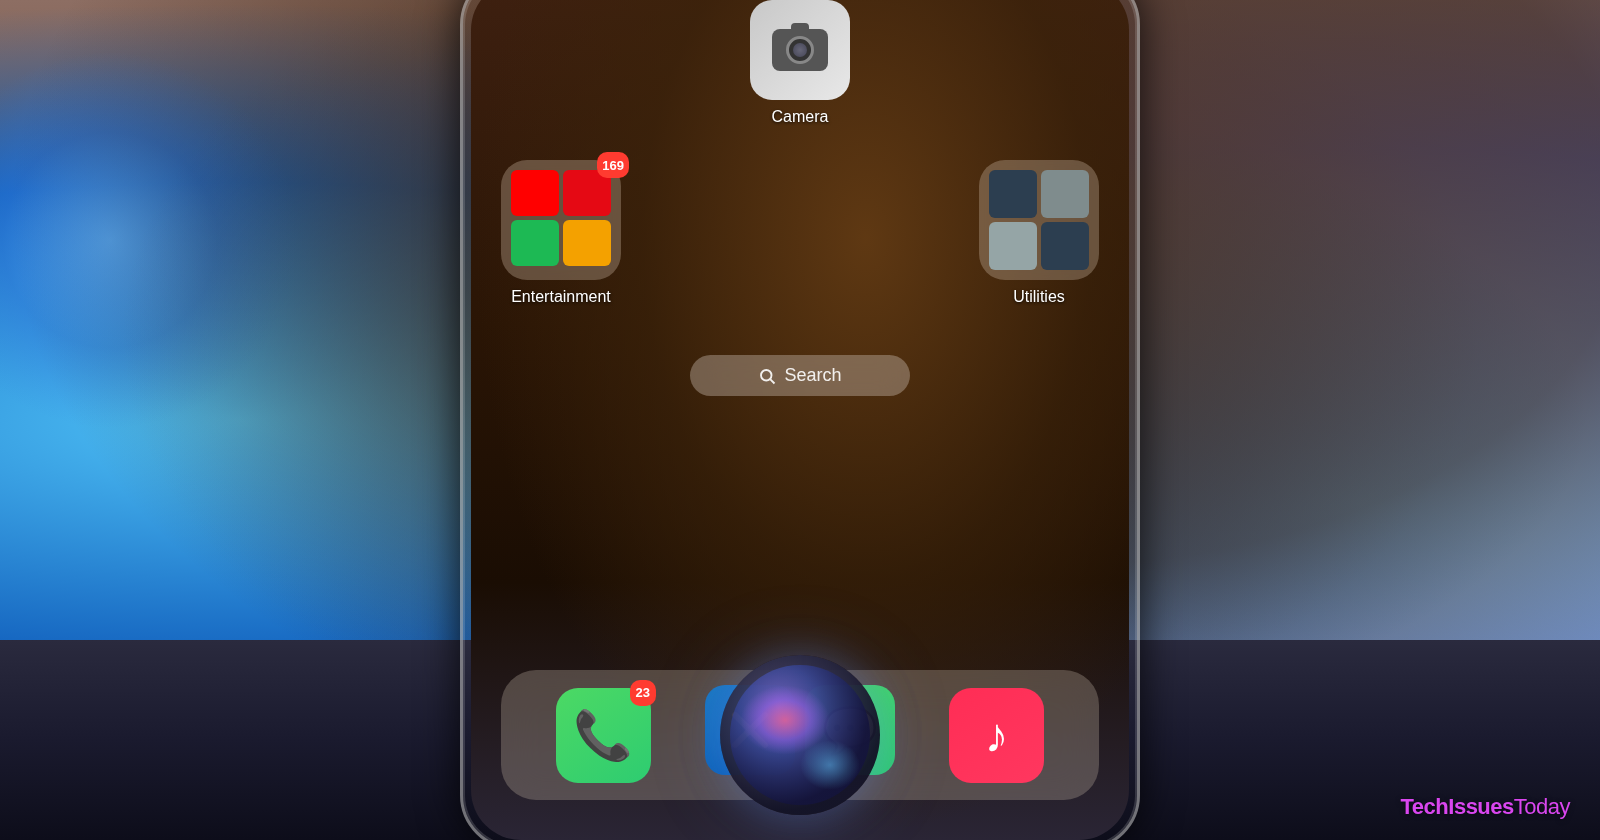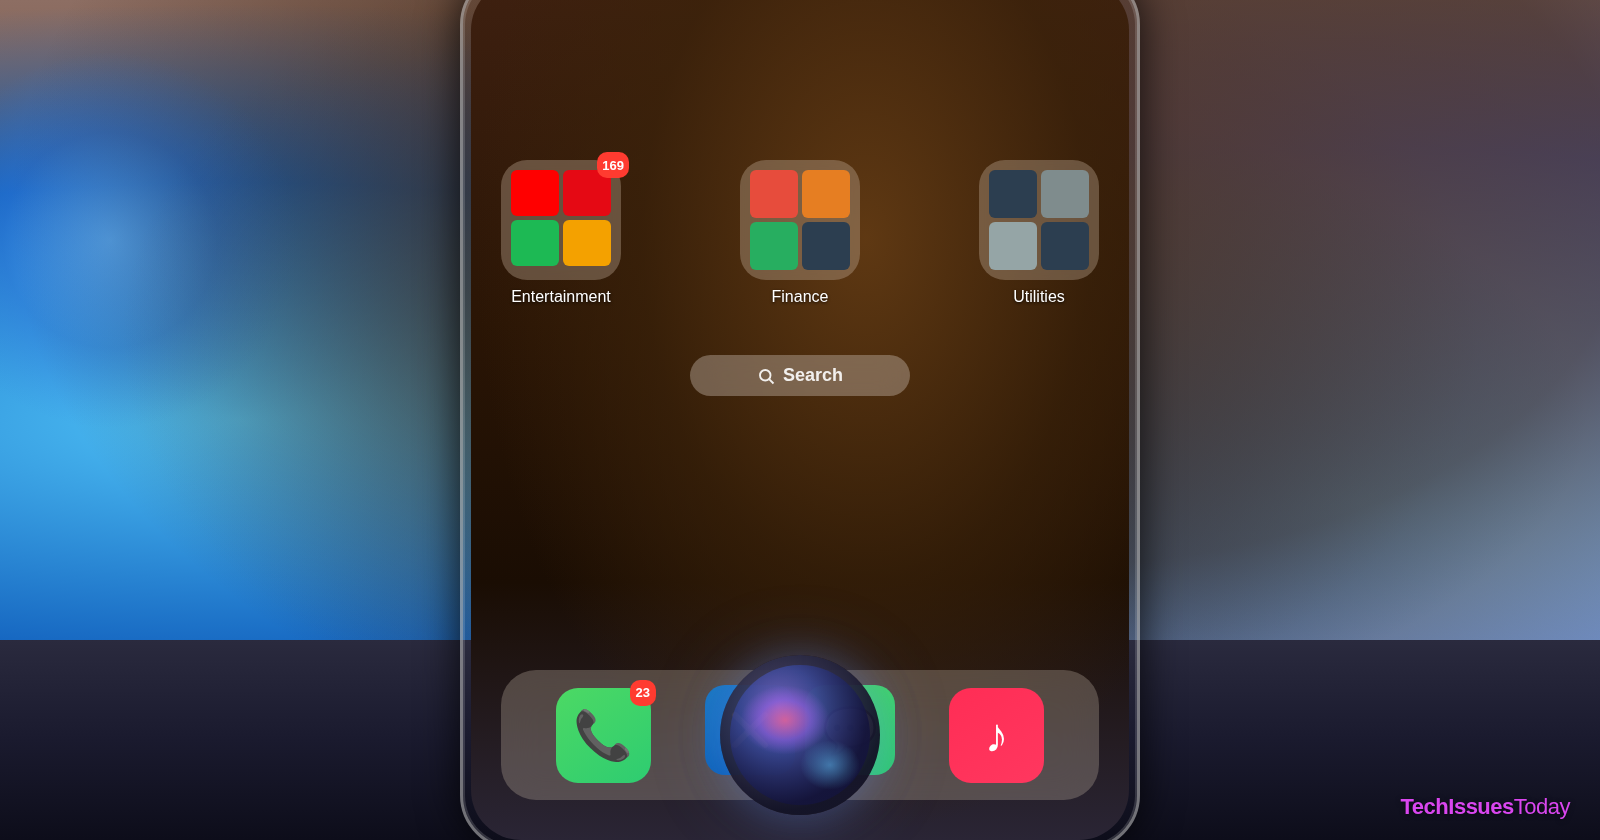--- a/index.html
+++ b/index.html
@@ -280,21 +280,21 @@
       display: flex;
       align-items: center;
       gap: 8px;
       width: 220px;
       justify-content: center;
     }
 
     .search-text {
       color: rgba(255,255,255,0.9);
       font-size: 18px;
-      font-weight: 700;
+      font-weight: 400;
     }
 
     
     .dock {
       position: absolute;
       bottom: 40px;
       left: 30px;
       right: 30px;
       height: 130px;
       background: rgba(200,185,170,0.3);
@@ -421,45 +421,47 @@
 
 <div class="bg"></div>
 <div class="lamp-glow"></div>
 <div class="fur-overlay"></div>
 <div class="table-surface"></div>
 
 <div class="phone">
   <div class="phone-screen">
     <div class="apps-area">
 
+      <div class="camera-section">
+        <div class="app-icon camera-icon-bg">
+          <div class="camera-body">
+            <div class="camera-bump"></div>
+            <div class="camera-lens">
+              <div class="camera-lens-inner"></div>
+            </div>
+          </div>
+        </div>
+        <span class="app-label">Camera</span>
+      </div>
 
       <div class="folders-row">
 
         <div class="folder-item">
           <div class="folder-icon">
             <div class="folder-mini-icon ent-1"></div>
             <div class="folder-mini-icon ent-2"></div>
             <div class="folder-mini-icon ent-4"></div>
             <div class="folder-mini-icon ent-5"></div>
             <div class="folder-mini-icon ent-3"></div>
             <div class="folder-mini-icon ent-6"></div>
             <div class="badge">169</div>
           </div>
           <span class="app-label">Entertainment</span>
         </div>
 
-        <div class="folder-item">
-          <div class="folder-icon">
-            <div class="folder-mini-icon fin-1"></div>
-            <div class="folder-mini-icon fin-2"></div>
-            <div class="folder-mini-icon fin-3"></div>
-            <div class="folder-mini-icon fin-4"></div>
-          </div>
-          <span class="app-label">Finance</span>
-        </div>
 
         <div class="folder-item">
           <div class="folder-icon">
             <div class="folder-mini-icon util-1"></div>
             <div class="folder-mini-icon util-2"></div>
             <div class="folder-mini-icon util-3"></div>
             <div class="folder-mini-icon util-4"></div>
           </div>
           <span class="app-label">Utilities</span>
         </div>

